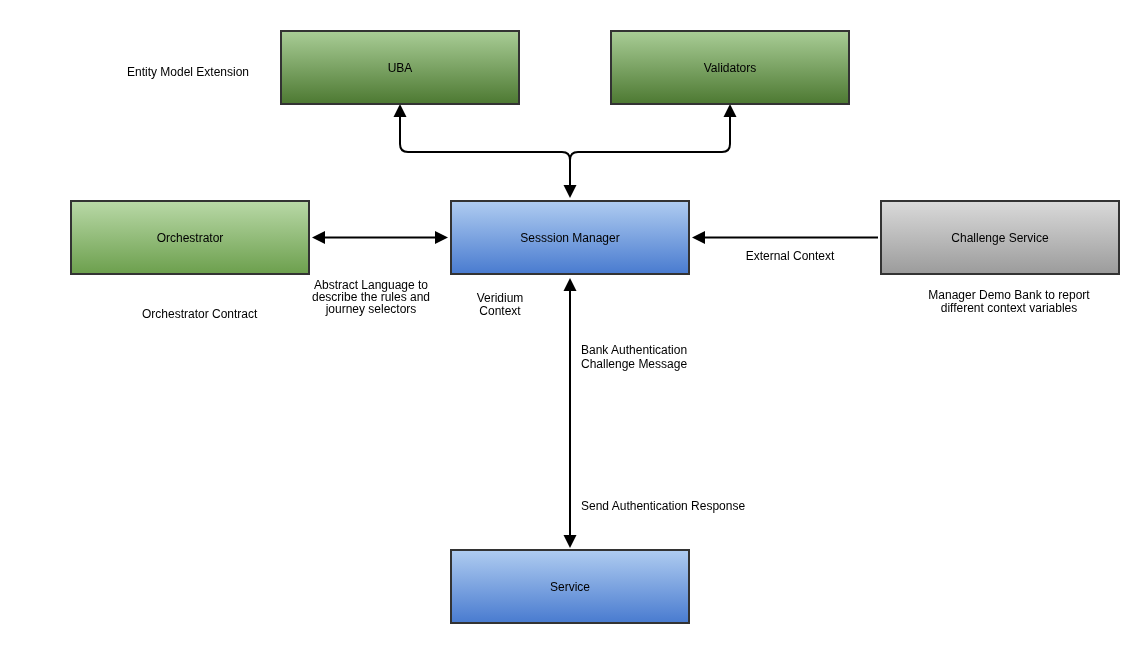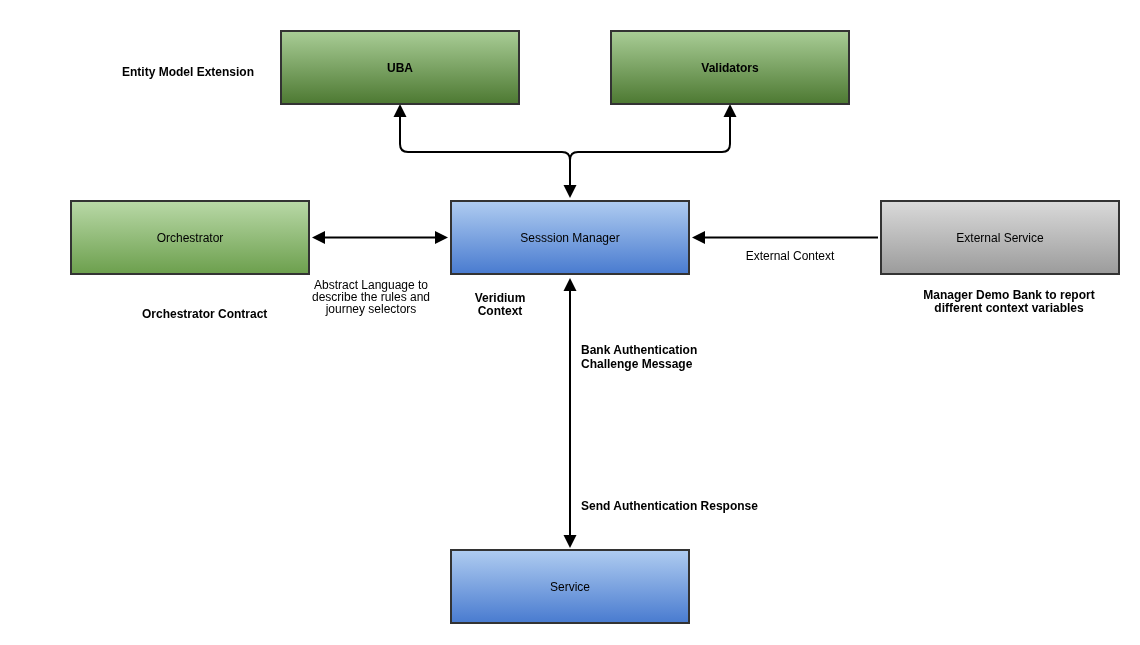--- a/index.html
+++ b/index.html
@@ -23,39 +23,39 @@
     box-sizing: border-box;
     width: 240px;
     height: 75px;
     border: 2px solid #333333;
     display: flex;
     align-items: center;
     justify-content: center;
     font-size: 12px;
     text-align: center;
   }
-  .node.green-dark  { background: linear-gradient(#a8cc95, #4e7a33); font-weight: bold; }
+  .node.green-dark  { background: linear-gradient(#a8cc95, #4e7a33); }
   .node.green-light { background: linear-gradient(#b8d8a6, #6da04e); }
   .node.blue        { background: linear-gradient(#aecbf0, #4a7cd0); }
   .node.gray        { background: linear-gradient(#d9d9d9, #9c9c9c); }
 
   .uba              { left: 280px; top: 30px; }
   .validators       { left: 610px; top: 30px; }
   .orchestrator     { left: 70px;  top: 200px; }
   .session-manager  { left: 450px; top: 200px; }
   .external-service { left: 880px; top: 200px; }
   .mobile           { left: 450px; top: 549px; }
 
   .label {
     position: absolute;
     font-size: 12px;
     line-height: 13px;
     white-space: nowrap;
   }
-  .label.bold { font-weight: bold; }
+  .label.bold { font-weight: normal; }
 
   .lbl-entity-model     { left: 108px; top: 66px;  width: 160px; text-align: center; }
   .lbl-orch-contract    { left: 142px; top: 308px; width: 180px; text-align: left; }
   .lbl-abstract         { left: 306px; top: 279px; width: 130px; text-align: center; line-height: 12px; }
   .lbl-veridium         { left: 450px; top: 292px; width: 100px; text-align: center; }
   .lbl-external-context { left: 720px; top: 250px; width: 140px; text-align: center; }
   .lbl-extend-demo      { left: 919px; top: 289px; width: 180px; text-align: center; }
   .lbl-send-challenge   { left: 581px; top: 343px; line-height: 14px; text-align: left; }
   .lbl-send-response    { left: 581px; top: 500px; text-align: center; }
 </style>
@@ -102,21 +102,21 @@
   <div class="node green-dark validators">
     <span>Validators</span>
   </div>
   <div class="node green-light orchestrator">
     <span>Orchestrator</span>
   </div>
   <div class="node blue session-manager">
     <span>Sesssion Manager</span>
   </div>
   <div class="node gray external-service">
-    <span>External Service</span>
+    <span>Challenge Service</span>
   </div>
   <div class="node blue mobile">
     <span>Service</span>
   </div>
 
   <div class="label bold lbl-entity-model">Entity Model Extension</div>
 
   <div class="label bold lbl-orch-contract">Orchestrator Contract</div>
 
   <div class="label lbl-abstract">

